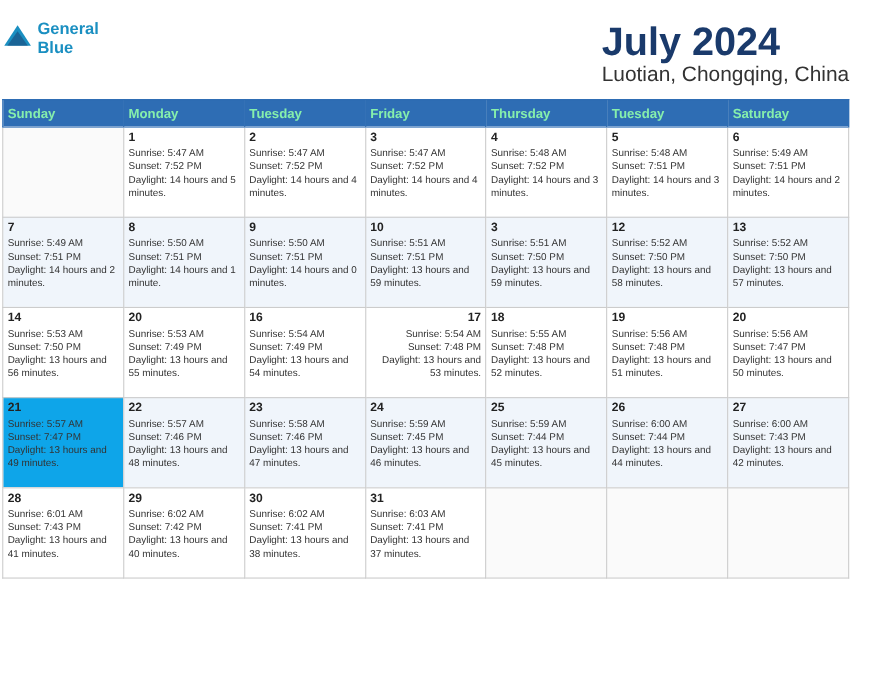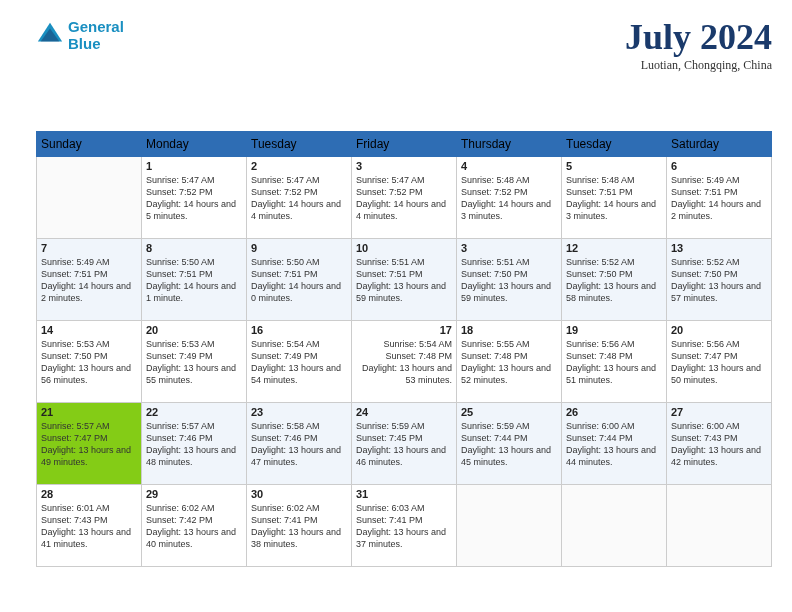--- a/index.html
+++ b/index.html
@@ -6,24 +6,23 @@
     body {
       width: 792px;
       height: 612px;
       font-family: Arial, sans-serif;
       background: #fff;
       overflow: hidden;
     }
     .page {
       width: 792px;
       height: 435px;
-      padding: 18px 20px 12px 36px;
+      padding: 18px 20px 12px 2px;
       display: flex;
       flex-direction: column;
-      gap: 48px;
     }
     .header {
       display: flex;
       justify-content: space-between;
       align-items: flex-start;
       margin-bottom: 10px;
     }
     .logo {
       display: flex;
       align-items: center;
@@ -36,46 +35,44 @@
       line-height: 1.15;
     }
     .logo-text span {
       color: #1a8fc1;
     }
     .logo-icon {
       width: 28px;
       height: 28px;
     }
     .title-block {
-      text-align: right;
-      font-family: Liberation Serif, serif;
     }
     .main-title {
       font-size: 36px;
       font-weight: bold;
       color: #1a3a6b;
       line-height: 1.1;
     }
     .subtitle {
-      font-size: 12px;
+      font-size: 19px;
       color: #333;
       font-weight: normal;
     }
     .calendar {
       flex: 1;
       border: 1px solid #ccc;
       border-collapse: collapse;
       width: 100%;
       table-layout: fixed;
     }
     .calendar th {
       background-color: #2e6db4;
-      color: #000000;
+      color: #86efac;
       font-size: 12px;
-      font-weight: normal;
+      font-weight: bold;
       padding: 5px 4px;
       text-align: left;
       border: 1px solid #2e6db4;
     }
     .calendar td {
       border: 1px solid #ccc;
       vertical-align: top;
       padding: 3px 4px;
       font-size: 9.5px;
       color: #333;
@@ -217,21 +214,21 @@
           <td style="background-color: rgb(255, 255, 255);">
             <span class="day-num">19</span>
             <div class="cell-text">Sunrise: 5:56 AM<br>Sunset: 7:48 PM<br>Daylight: 13 hours and 51 minutes.</div>
           </td>
           <td style="background-color: rgb(255, 255, 255); border-radius: 15px;">
             <span class="day-num">20</span>
             <div class="cell-text">Sunrise: 5:56 AM<br>Sunset: 7:47 PM<br>Daylight: 13 hours and 50 minutes.</div>
           </td>
         </tr>
         <tr>
-          <td style="background-color: #84cc16;">
+          <td style="background-color: #0ea5e9;">
             <span class="day-num">21</span>
             <div class="cell-text">Sunrise: 5:57 AM<br>Sunset: 7:47 PM<br>Daylight: 13 hours and 49 minutes.</div>
           </td>
           <td style="background-color: rgb(240, 245, 251);">
             <span class="day-num">22</span>
             <div class="cell-text">Sunrise: 5:57 AM<br>Sunset: 7:46 PM<br>Daylight: 13 hours and 48 minutes.</div>
           </td>
           <td style="background-color: rgb(240, 245, 251);">
             <span class="day-num">23</span>
             <div class="cell-text">Sunrise: 5:58 AM<br>Sunset: 7:46 PM<br>Daylight: 13 hours and 47 minutes.</div>

